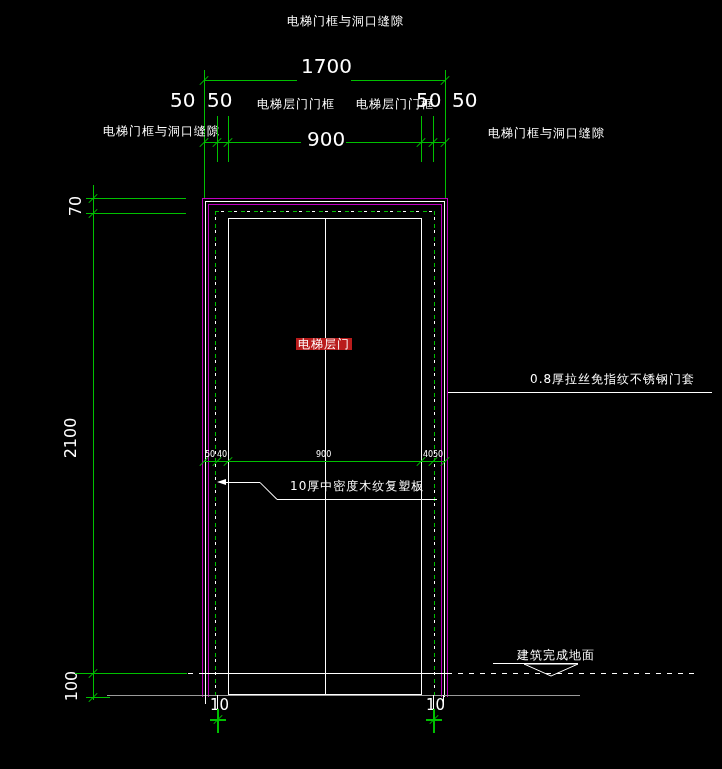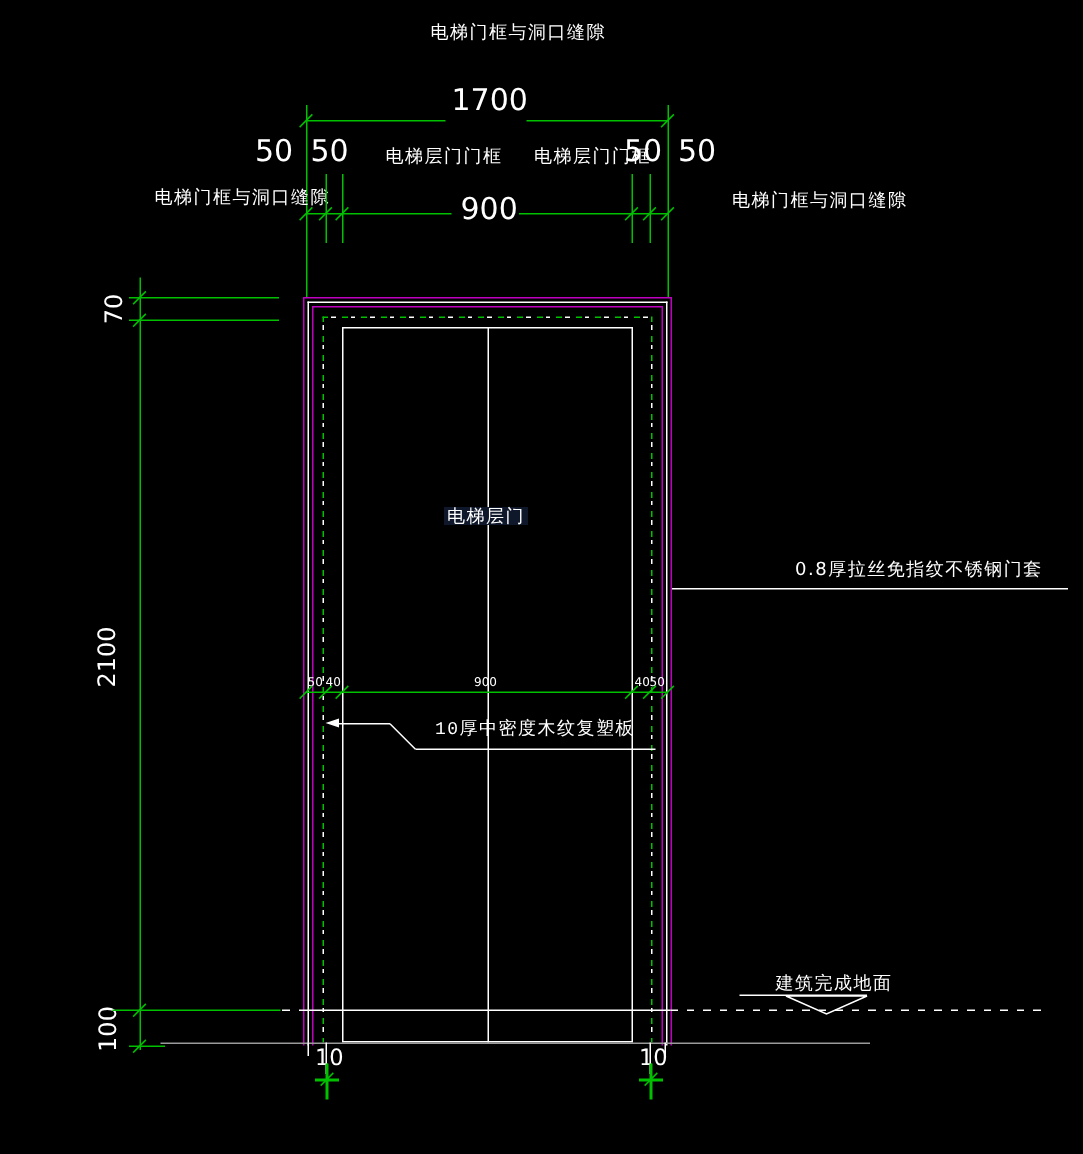--- a/index.html
+++ b/index.html
@@ -78,40 +78,40 @@
 
   <div class="box" style="left:202px;top:198px;width:246px;height:499px;border:1px solid #c000c0;border-bottom:none;"></div>
   <div class="box" style="left:205px;top:201px;width:240px;height:496px;border:1px solid #ffffff;border-bottom:none;"></div>
   <div class="box" style="left:208px;top:204px;width:234px;height:493px;border:1px solid #c000c0;border-bottom:none;"></div>
   <div class="hl dgh" style="left:215px;top:211px;width:220px;"></div>
   <div class="vl dgv" style="left:215px;top:211px;height:484px;"></div>
   <div class="vl dgv" style="left:434px;top:211px;height:484px;"></div>
 
   <div class="box" style="left:228px;top:218px;width:194px;height:477px;border:1px solid #ffffff;"></div>
   <div class="vl w" style="left:325px;top:218px;height:477px;"></div>
-  <span class="txt sm" style="left:296px;top:338px;background:#0f172a;padding:0 2px;">电梯层门</span>
+  <span class="txt sm" style="left:296px;top:338px;background:#b91c1c;padding:0 2px;">电梯层门</span>
 
   <div class="hl g" style="left:204px;top:461px;width:241px;"></div>
   <span class="txt tiny" style="left:205px;top:451px;">50</span>
   <span class="txt tiny" style="left:217px;top:451px;">40</span>
   <span class="txt tiny" style="left:316px;top:451px;">900</span>
   <span class="txt tiny" style="left:423px;top:451px;">40</span>
   <span class="txt tiny" style="left:433px;top:451px;">50</span>
   <div class="tick" style="left:198px;top:461px;"></div>
   <div class="tick" style="left:211px;top:461px;"></div>
   <div class="tick" style="left:222px;top:461px;"></div>
   <div class="tick" style="left:415px;top:461px;"></div>
   <div class="tick" style="left:427px;top:461px;"></div>
   <div class="tick" style="left:439px;top:461px;"></div>
 
   <div class="arrowL" style="left:217px;top:479px;"></div>
   <div class="hl w" style="left:226px;top:482px;width:34px;"></div>
   <div class="hl w" style="left:260px;top:482px;width:24px;transform:rotate(45deg);transform-origin:left center;"></div>
   <div class="hl w" style="left:277px;top:499px;width:160px;"></div>
-  <span class="txt sm" style="left:290px;top:480px;font-family:Liberation Mono, monospace;">10厚中密度木纹复塑板</span>
+  <span class="txt sm" style="left:290px;top:480px;">10厚中密度木纹复塑板</span>
 
   <div class="hl w" style="left:448px;top:392px;width:264px;"></div>
   <span class="txt sm" style="left:530px;top:373px;">0.8厚拉丝免指纹不锈钢门套</span>
 
   <div class="hl g" style="left:75px;top:673px;width:112px;"></div>
   <div class="hl dashw" style="left:188px;top:673px;width:14px;"></div>
   <div class="hl w" style="left:202px;top:673px;width:245px;"></div>
   <div class="hl dashw" style="left:447px;top:673px;width:253px;"></div>
 
   <span class="txt sm" style="left:517px;top:649px;font-family:Liberation Serif, serif;">建筑完成地面</span>

